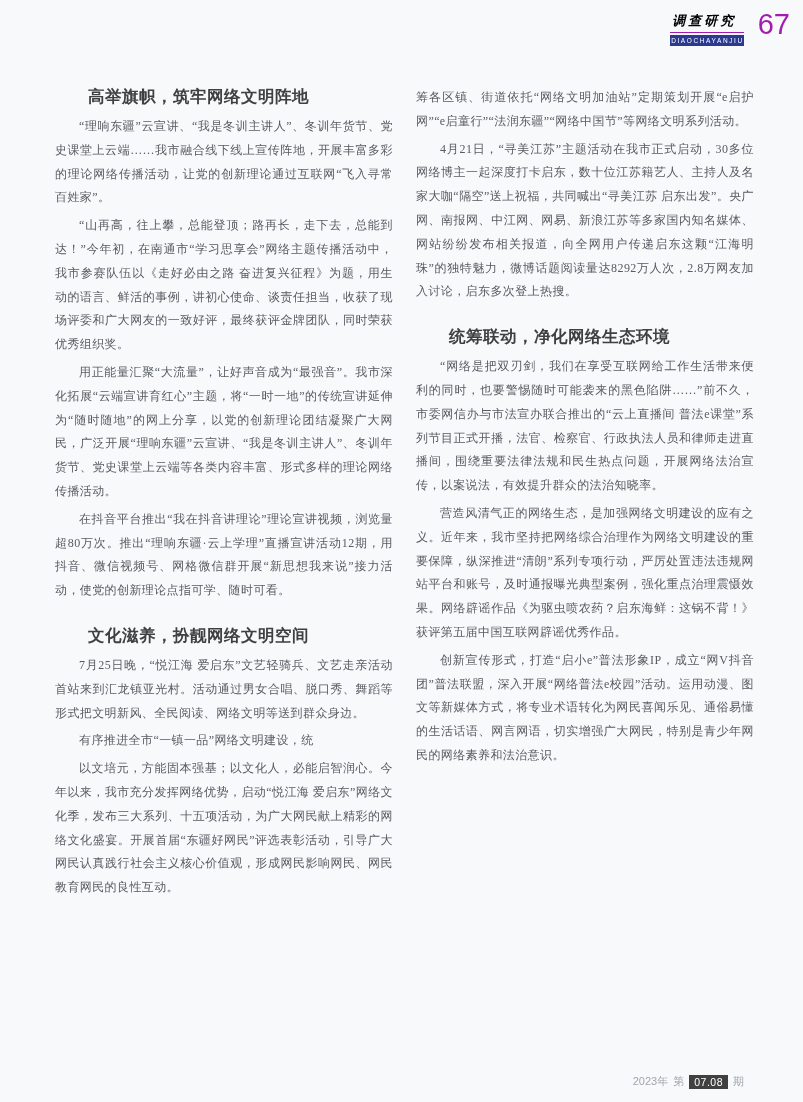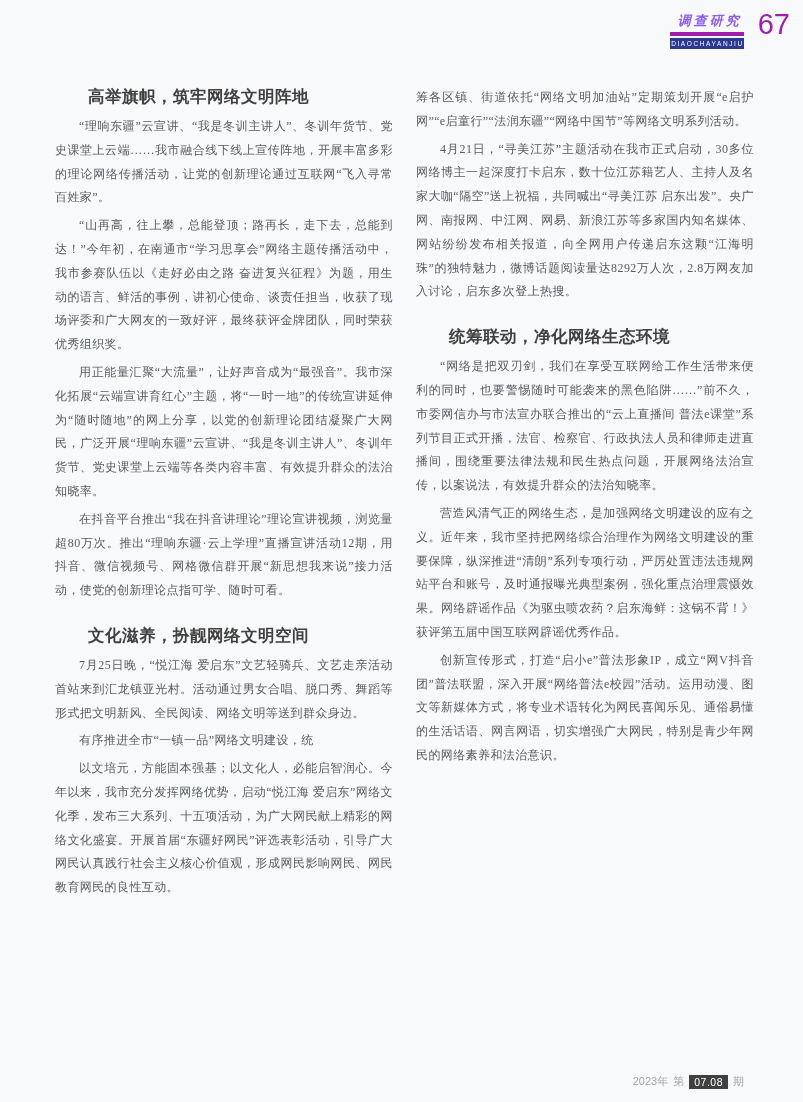--- a/index.html
+++ b/index.html
@@ -16,23 +16,23 @@
   
   .masthead {
     position: absolute; top: 8px; right: 13px;
     display: flex; align-items: flex-start; gap: 14px;
   }
   .journal-block { padding-top: 4px; }
   .journal-title {
     font-family: "DejaVu Serif", serif;
     font-style: italic; font-weight: bold;
     font-size: 13px; letter-spacing: 3px;
-    color: #8b5cf6;
-    text-align: right;
-    border-bottom: 4px solid #a21caf;
+    color: #000000;
+    text-align: left;
+    border-bottom: 1px solid #a21caf;
     padding: 0 2px 2px 2px;
     white-space: nowrap;
   }
   .journal-bar {
     margin-top: 2px;
     background: #2b3990; color: #ffffff;
     font-family: "Liberation Sans", sans-serif;
     font-size: 6.5px; letter-spacing: 1.6px;
     text-align: center; padding: 2px 0 2px 1px;
   }
@@ -92,21 +92,21 @@
     <div class="journal-bar">DIAOCHAYANJIU</div>
   </div>
   <div class="page-number">67</div>
 </div>
 
 <div class="columns">
   <div class="col">
       <h3 class="sec-heading">高举旗帜，筑牢网络文明阵地</h3>
       <p class="para">“理响东疆”云宣讲、“我是冬训主讲人”、冬训年货节、党史课堂上云端……我市融合线下线上宣传阵地，开展丰富多彩的理论网络传播活动，让党的创新理论通过互联网“飞入寻常百姓家”。</p>
       <p class="para">“山再高，往上攀，总能登顶；路再长，走下去，总能到达！”今年初，在南通市“学习思享会”网络主题传播活动中，我市参赛队伍以《走好必由之路 奋进复兴征程》为题，用生动的语言、鲜活的事例，讲初心使命、谈责任担当，收获了现场评委和广大网友的一致好评，最终获评金牌团队，同时荣获优秀组织奖。</p>
-      <p class="para">用正能量汇聚“大流量”，让好声音成为“最强音”。我市深化拓展“云端宣讲育红心”主题，将“一时一地”的传统宣讲延伸为“随时随地”的网上分享，以党的创新理论团结凝聚广大网民，广泛开展“理响东疆”云宣讲、“我是冬训主讲人”、冬训年货节、党史课堂上云端等各类内容丰富、有效提升群众的法治知晓率。</p>
+      <p class="para">用正能量汇聚“大流量”，让好声音成为“最强音”。我市深化拓展“云端宣讲育红心”主题，将“一时一地”的传统宣讲延伸为“随时随地”的网上分享，以党的创新理论团结凝聚广大网民，广泛开展“理响东疆”云宣讲、“我是冬训主讲人”、冬训年货节、党史课堂上云端等各类内容丰富、形式多样的理论网络传播活动。</p>
       <p class="para">在抖音平台推出“我在抖音讲理论”理论宣讲视频，浏览量超80万次。推出“理响东疆·云上学理”直播宣讲活动12期，用抖音、微信视频号、网格微信群开展“新思想我来说”接力活动，使党的创新理论点指可学、随时可看。</p>
       <h3 class="sec-heading">文化滋养，扮靓网络文明空间</h3>
       <p class="para">7月25日晚，“悦江海 爱启东”文艺轻骑兵、文艺走亲活动首站来到汇龙镇亚光村。活动通过男女合唱、脱口秀、舞蹈等形式把文明新风、全民阅读、网络文明等送到群众身边。</p>
       <p class="para">有序推进全市“一镇一品”网络文明建设，统</p>
       <p class="para">以文培元，方能固本强基；以文化人，必能启智润心。今年以来，我市充分发挥网络优势，启动“悦江海 爱启东”网络文化季，发布三大系列、十五项活动，为广大网民献上精彩的网络文化盛宴。开展首届“东疆好网民”评选表彰活动，引导广大网民认真践行社会主义核心价值观，形成网民影响网民、网民教育网民的良性互动。</p>
     </div>
   <div class="col">
       <p class="para cont">筹各区镇、街道依托“网络文明加油站”定期策划开展“e启护网”“e启童行”“法润东疆”“网络中国节”等网络文明系列活动。</p>
       <p class="para">4月21日，“寻美江苏”主题活动在我市正式启动，30多位网络博主一起深度打卡启东，数十位江苏籍艺人、主持人及名家大咖“隔空”送上祝福，共同喊出“寻美江苏 启东出发”。央广网、南报网、中江网、网易、新浪江苏等多家国内知名媒体、网站纷纷发布相关报道，向全网用户传递启东这颗“江海明珠”的独特魅力，微博话题阅读量达8292万人次，2.8万网友加入讨论，启东多次登上热搜。</p>
       <h3 class="sec-heading">统筹联动，净化网络生态环境</h3>

